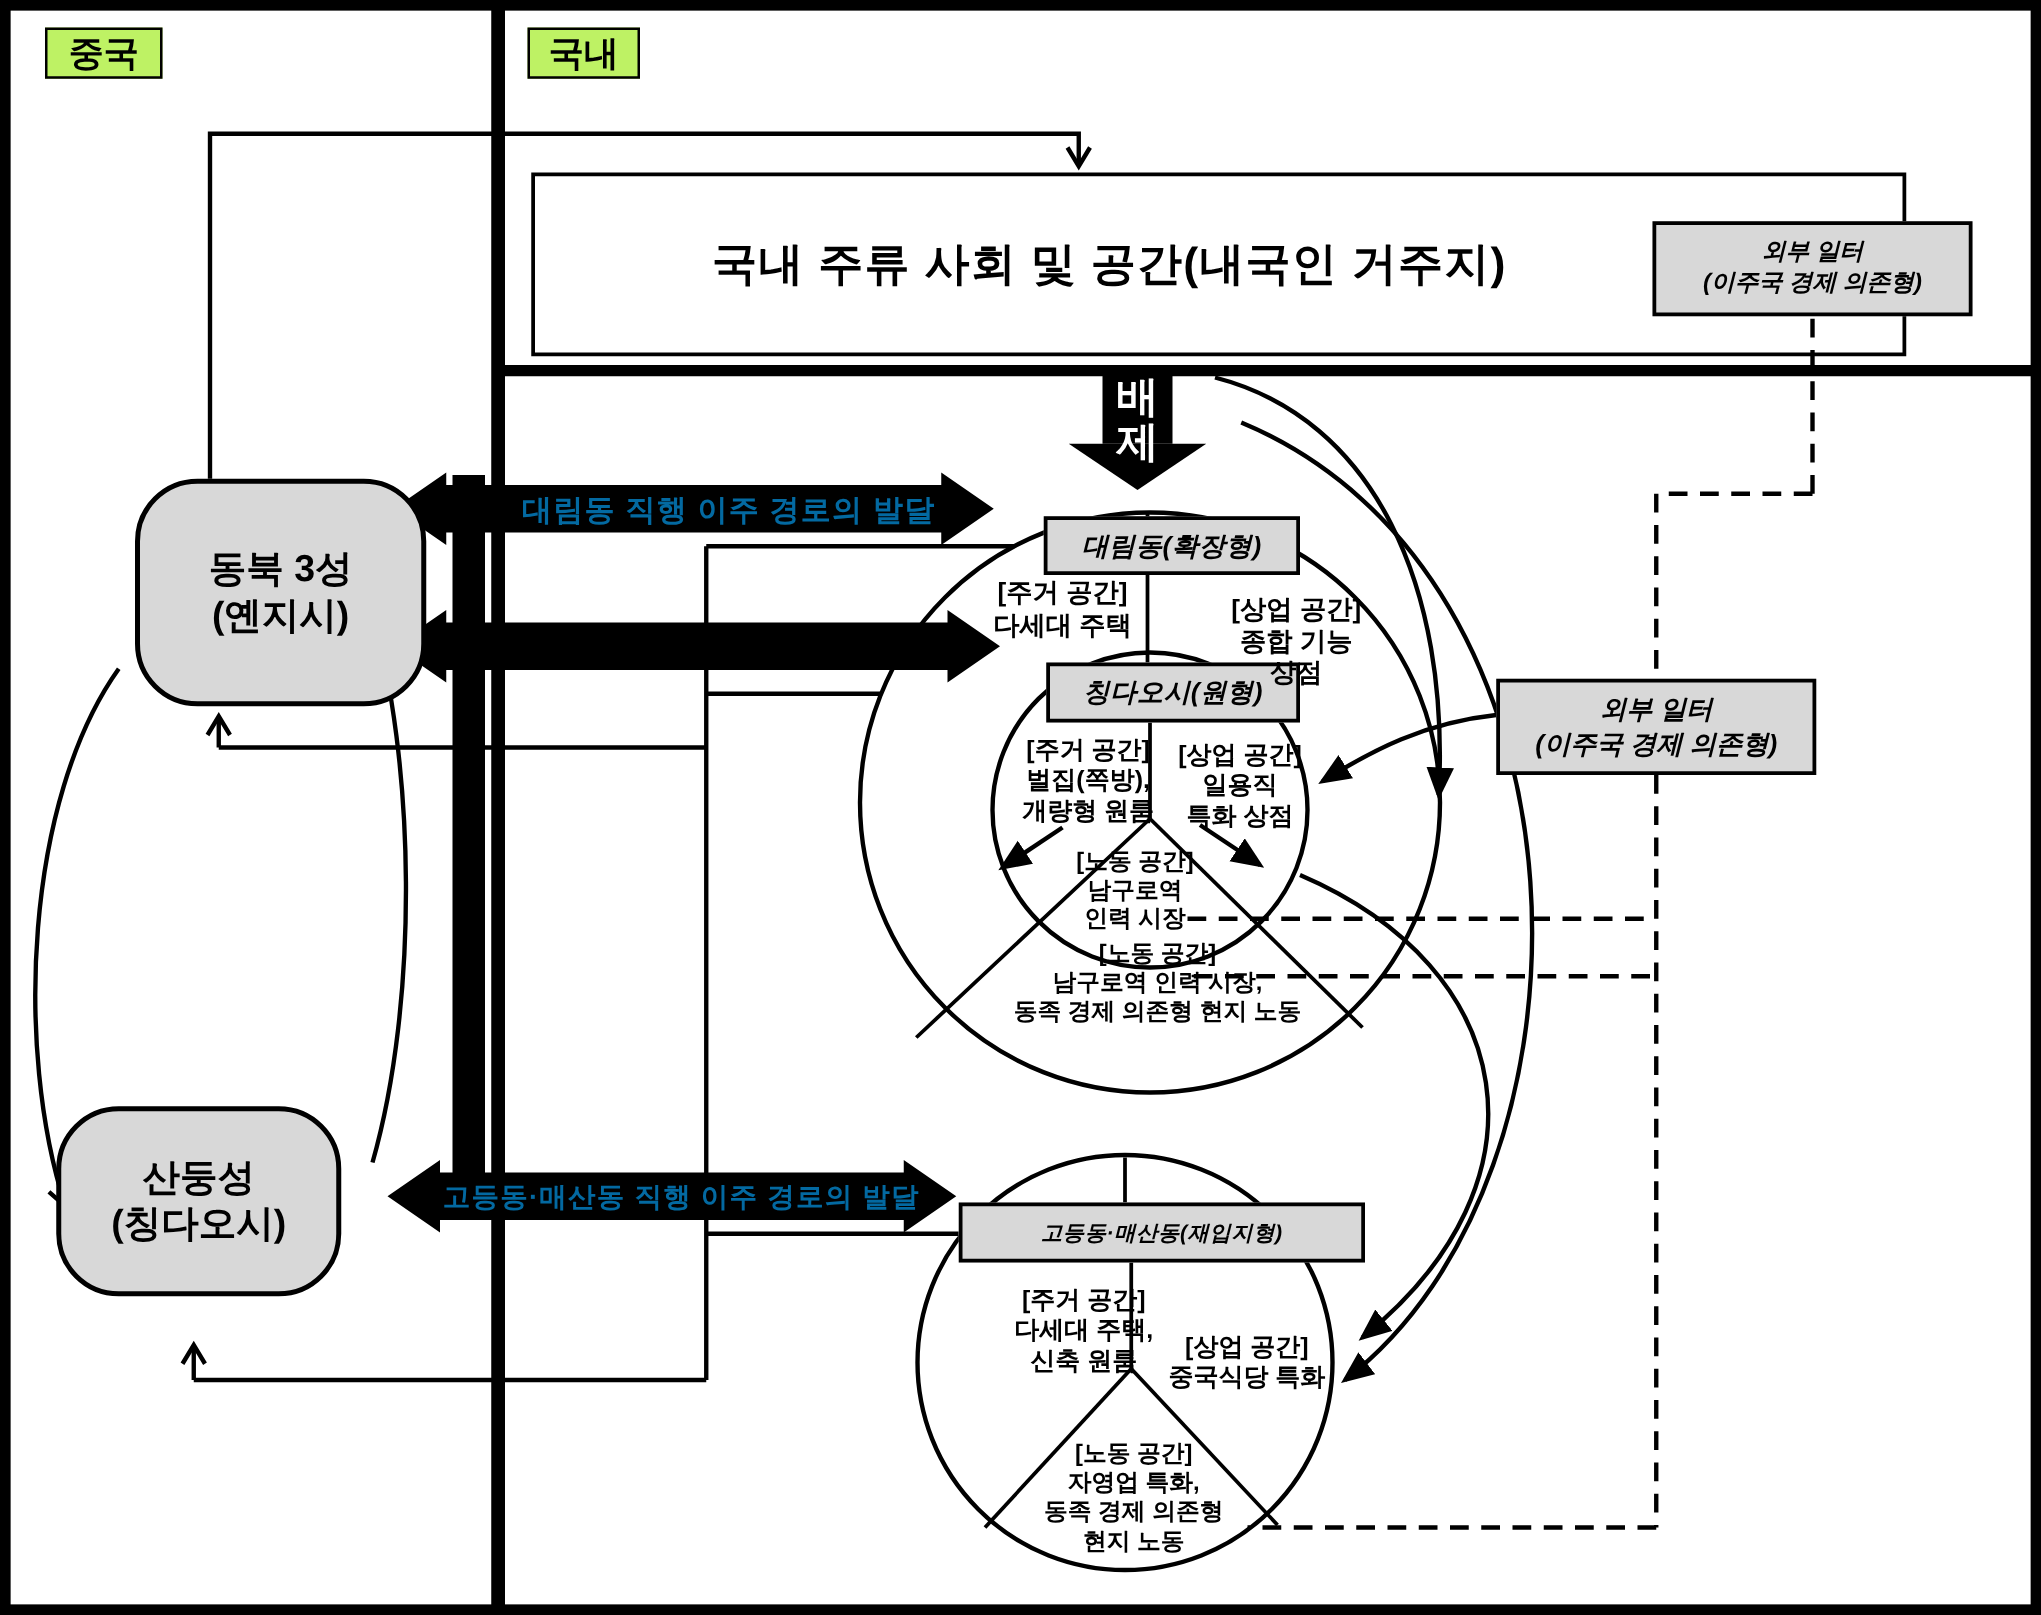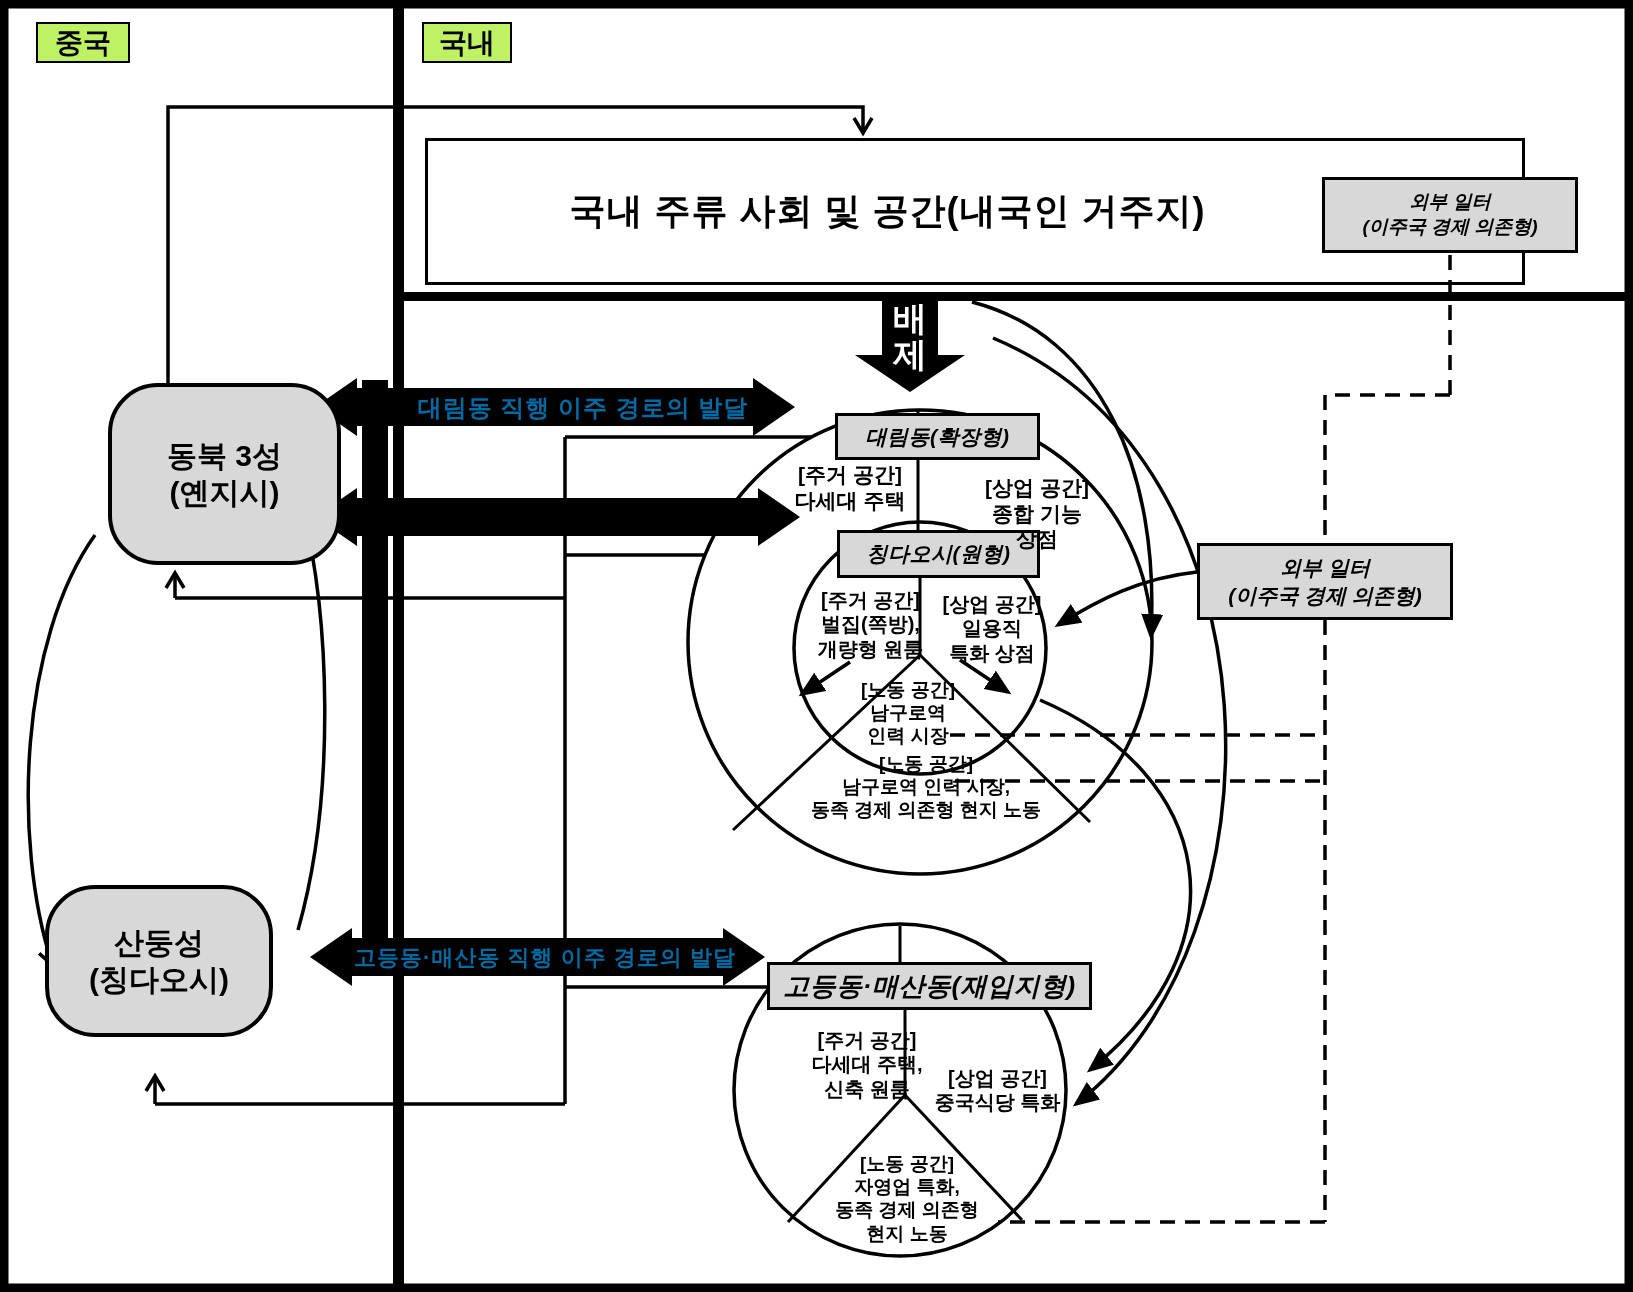--- a/index.html
+++ b/index.html
@@ -147,21 +147,21 @@
 
   <div class="abs arrowlabel" style="left:383px;top:390px;width:400px;height:36px;font-size:24px;">대림동 직행 이주 경로의 발달</div>
   <div class="abs arrowlabel" style="left:335px;top:940px;width:420px;height:36px;font-size:22px;">고등동·매산동 직행 이주 경로의 발달</div>
 
   <div class="abs graybox titlebox" style="left:835px;top:413px;width:205px;height:47px;">
     <span>대림동(확장형)</span>
   </div>
   <div class="abs graybox titlebox" style="left:837px;top:530px;width:203px;height:48px;">
     <span>칭다오시(원형)</span>
   </div>
-  <div class="abs graybox titlebox" style="left:767px;top:962px;width:325px;height:48px;font-size:26px;text-align:right;">
+  <div class="abs graybox titlebox" style="left:767px;top:962px;width:325px;height:48px;font-size:17px;text-align:right;">
     <span>고등동·매산동(재입지형)</span>
   </div>
 
   <div class="abs sector" style="left:770px;top:462px;width:160px;font-size:21px;">[주거 공간]
 다세대 주택</div>
   <div class="abs sector" style="left:972px;top:475px;width:130px;font-size:21px;">[상업 공간]
 종합 기능
 상점</div>
   <div class="abs sector" style="left:792px;top:752px;width:268px;font-size:19px;">[노동 공간]
 남구로역 인력 시장,

